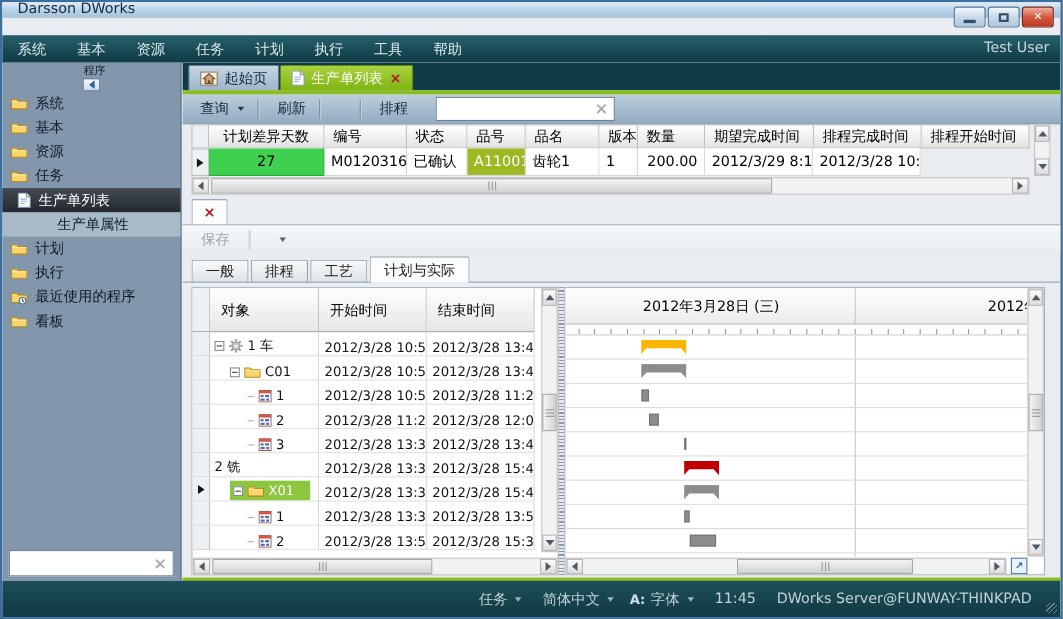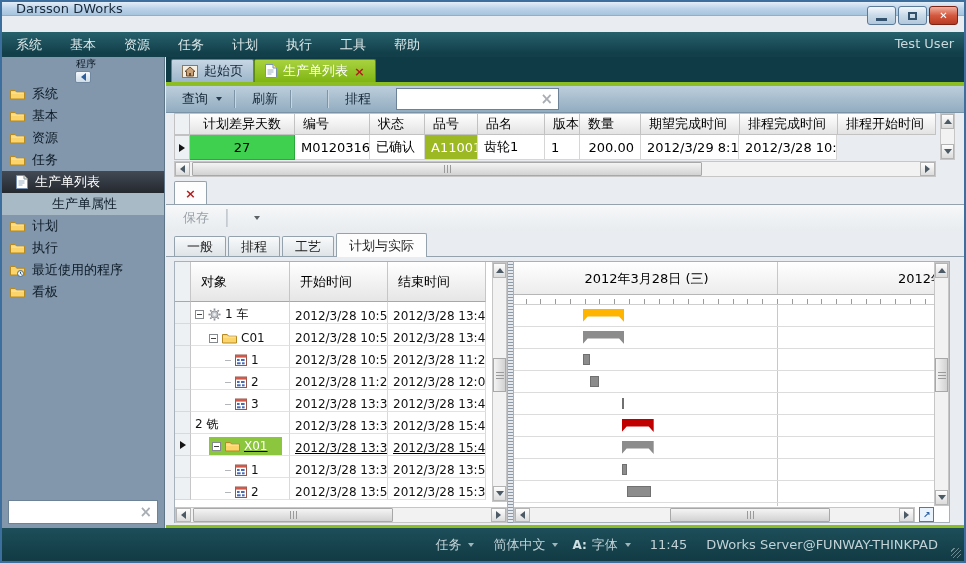--- a/index.html
+++ b/index.html
@@ -552,21 +552,21 @@
                     <circle cx="7" cy="7" r="3.9" fill="#c3c7cb" stroke="#8a8e92"></circle>
                     <circle cx="7" cy="7" r="1.5" fill="#eef0f2"></circle>
                   </svg>
                 </span>
                 <span>2 铣</span>
               </span>
             </div>
             <div class="tr-cell" style="width: 98px;">2012/3/28 13:30</div>
             <div class="tr-cell" style="width: 98px;">2012/3/28 15:40</div>
           </div>
-          <div class="tree-row" style="top: 172px; text-decoration: underline;">
+          <div class="tree-row" style="top: 172px;">
             <div class="tree-rowhdr">
               <div class="tri-right"></div>
             </div>
             <div class="tr-cell" style="width: 99px; padding: 0px 2px;">
               <span style="width: 16px; flex: 0 0 auto;"></span>
               <span class="sel-hilite" style="display: flex; align-items: center; gap: 4px;">
                 <span class="expander"></span>
                 <span class="icon">
                   <svg width="15" height="12">
                     <path d="M.5 2.5h4.8l1.4 1.7h7.8V11H.5z" fill="#fbd46b" stroke="#b68a23"></path>

